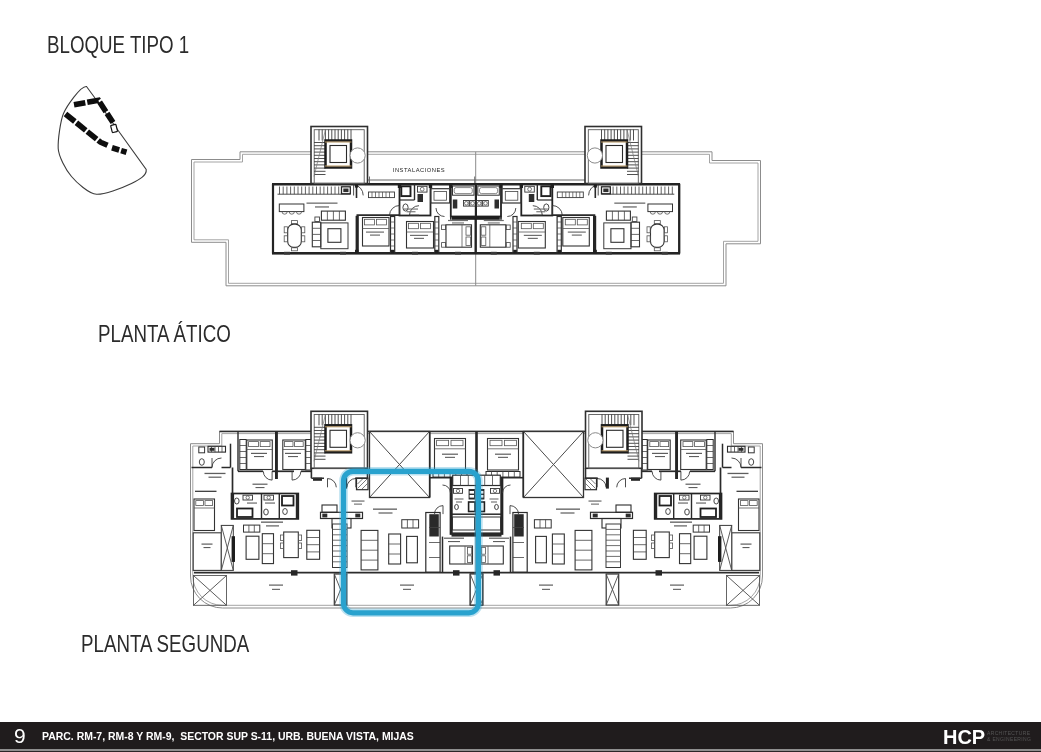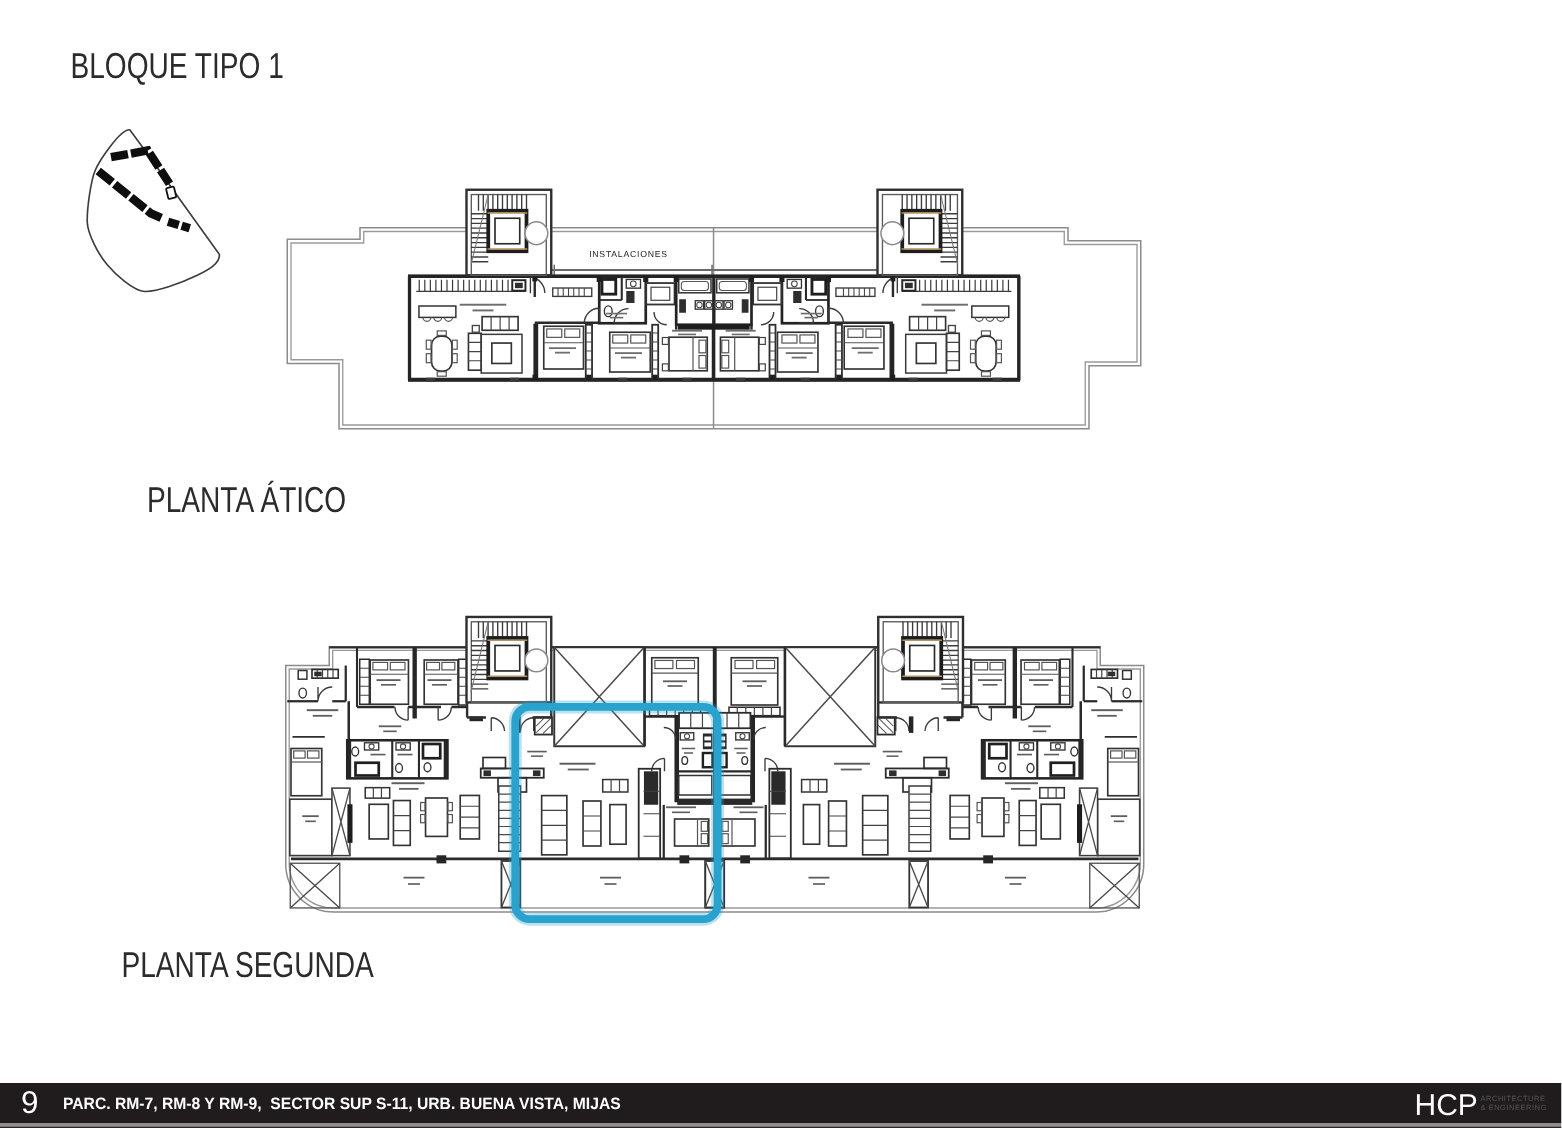--- a/index.html
+++ b/index.html
@@ -630,15 +630,15 @@
 <div style="position:absolute;left:0;top:722px;width:1041px;height:27px;background:#201c1d;"></div>
 
 <div style="position:absolute;left:0;top:749px;width:1041px;height:1.5px;background:#8f8f8f;"></div>
 
 <div style="position:absolute;left:0;top:750.5px;width:1041px;height:1.5px;background:#2a2627;"></div>
 
 <div style="position:absolute;left:13.5px;top:723.5px;color:#ffffff;font-size:21px;opacity:0.999;transform:scaleX(0.999);transform-origin:0 0;">9</div>
 
 <div style="position:absolute;left:42px;top:729.5px;color:#ffffff;font-size:11px;font-weight:bold;opacity:0.999;letter-spacing:0px;transform:scaleX(0.95);transform-origin:0 50%;white-space:nowrap;">PARC. RM-7, RM-8 Y RM-9,&nbsp; SECTOR SUP S-11, URB. BUENA VISTA, MIJAS</div>
 
-<div style="position:absolute;left:943px;top:726px;color:#ffffff;font-size:20px;font-weight:400;letter-spacing:0px;opacity:0.999;transform:scaleX(0.999);transform-origin:0 0;">HCP</div>
+<div style="position:absolute;left:943px;top:726px;color:#ffffff;font-size:20px;font-weight:700;letter-spacing:0px;opacity:0.999;transform:scaleX(0.999);transform-origin:0 0;">HCP</div>
 
 <div style="position:absolute;left:987px;top:731px;color:#555555;font-size:5px;line-height:5.8px;letter-spacing:0.35px;opacity:0.999;transform:scaleX(0.999);transform-origin:0 0;">ARCHITECTURE<br>&amp; ENGINEERING</div>
 
 </body></html>

